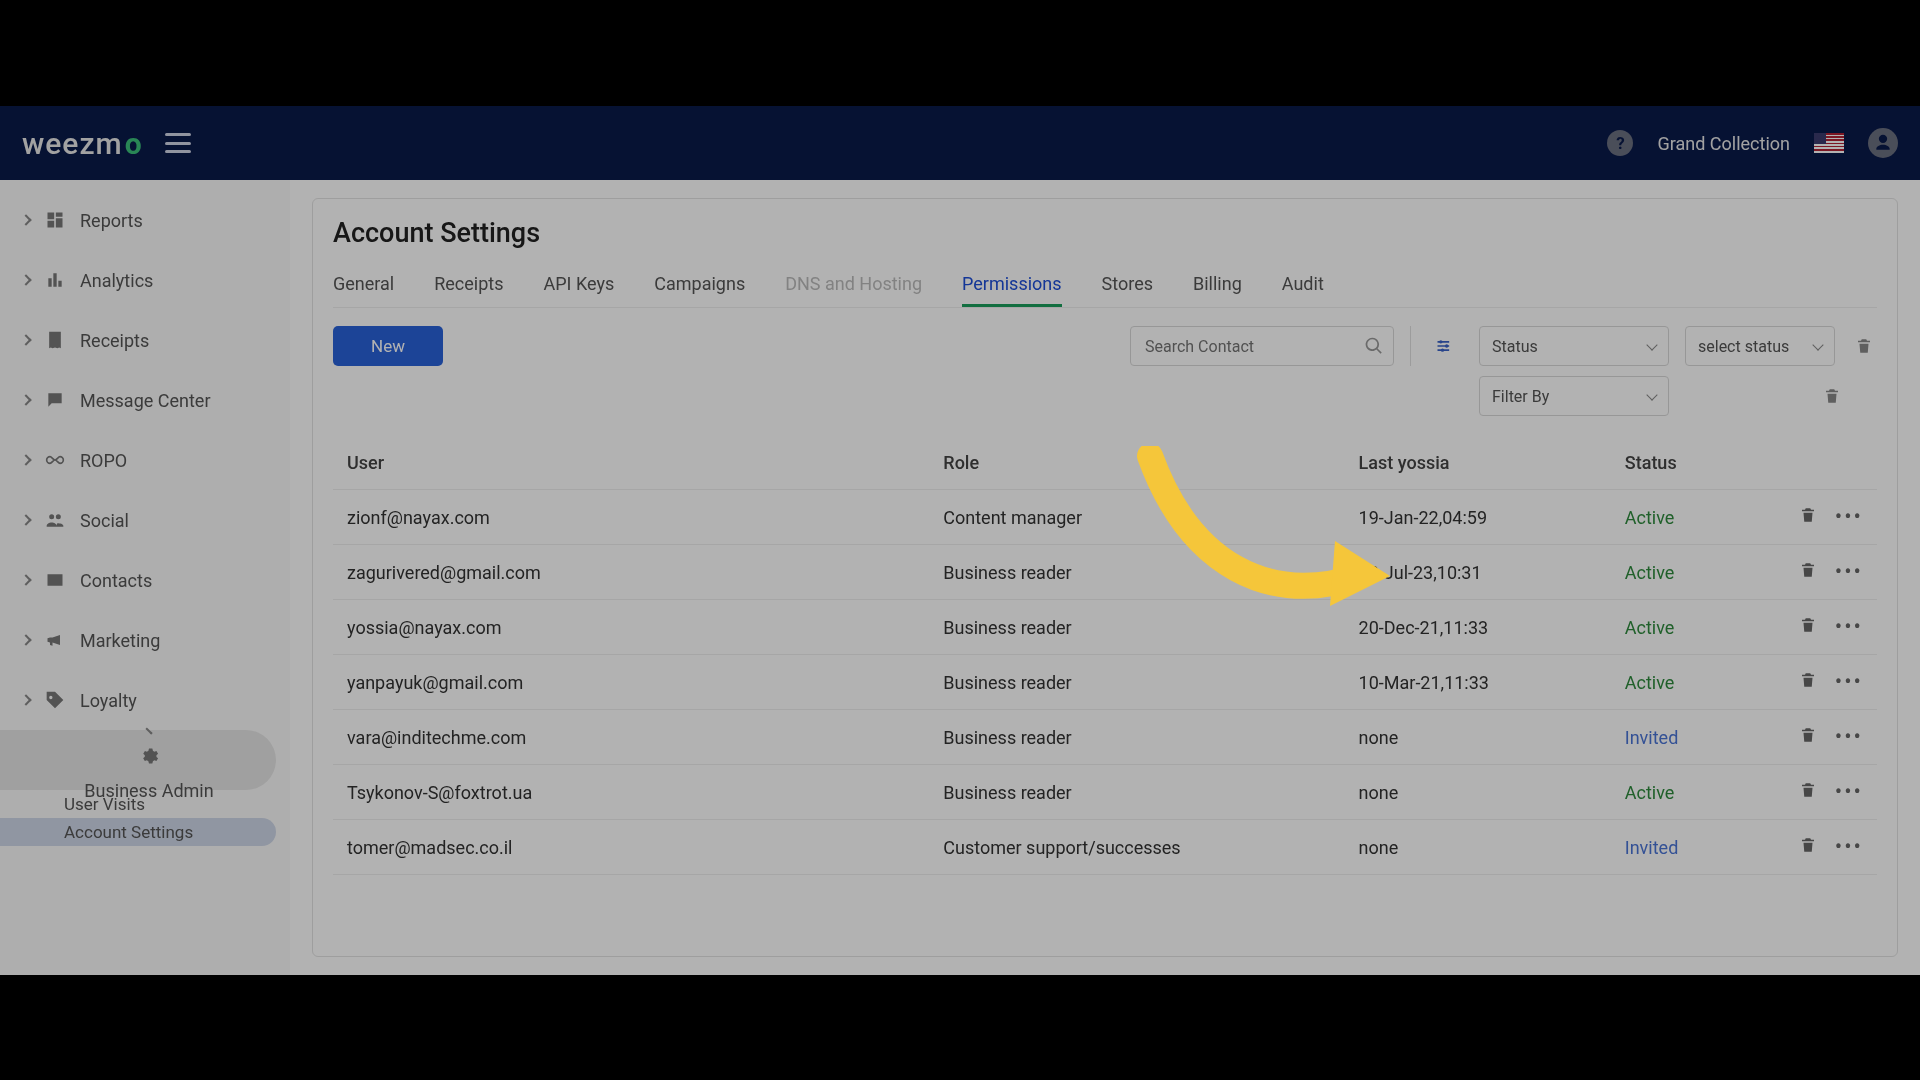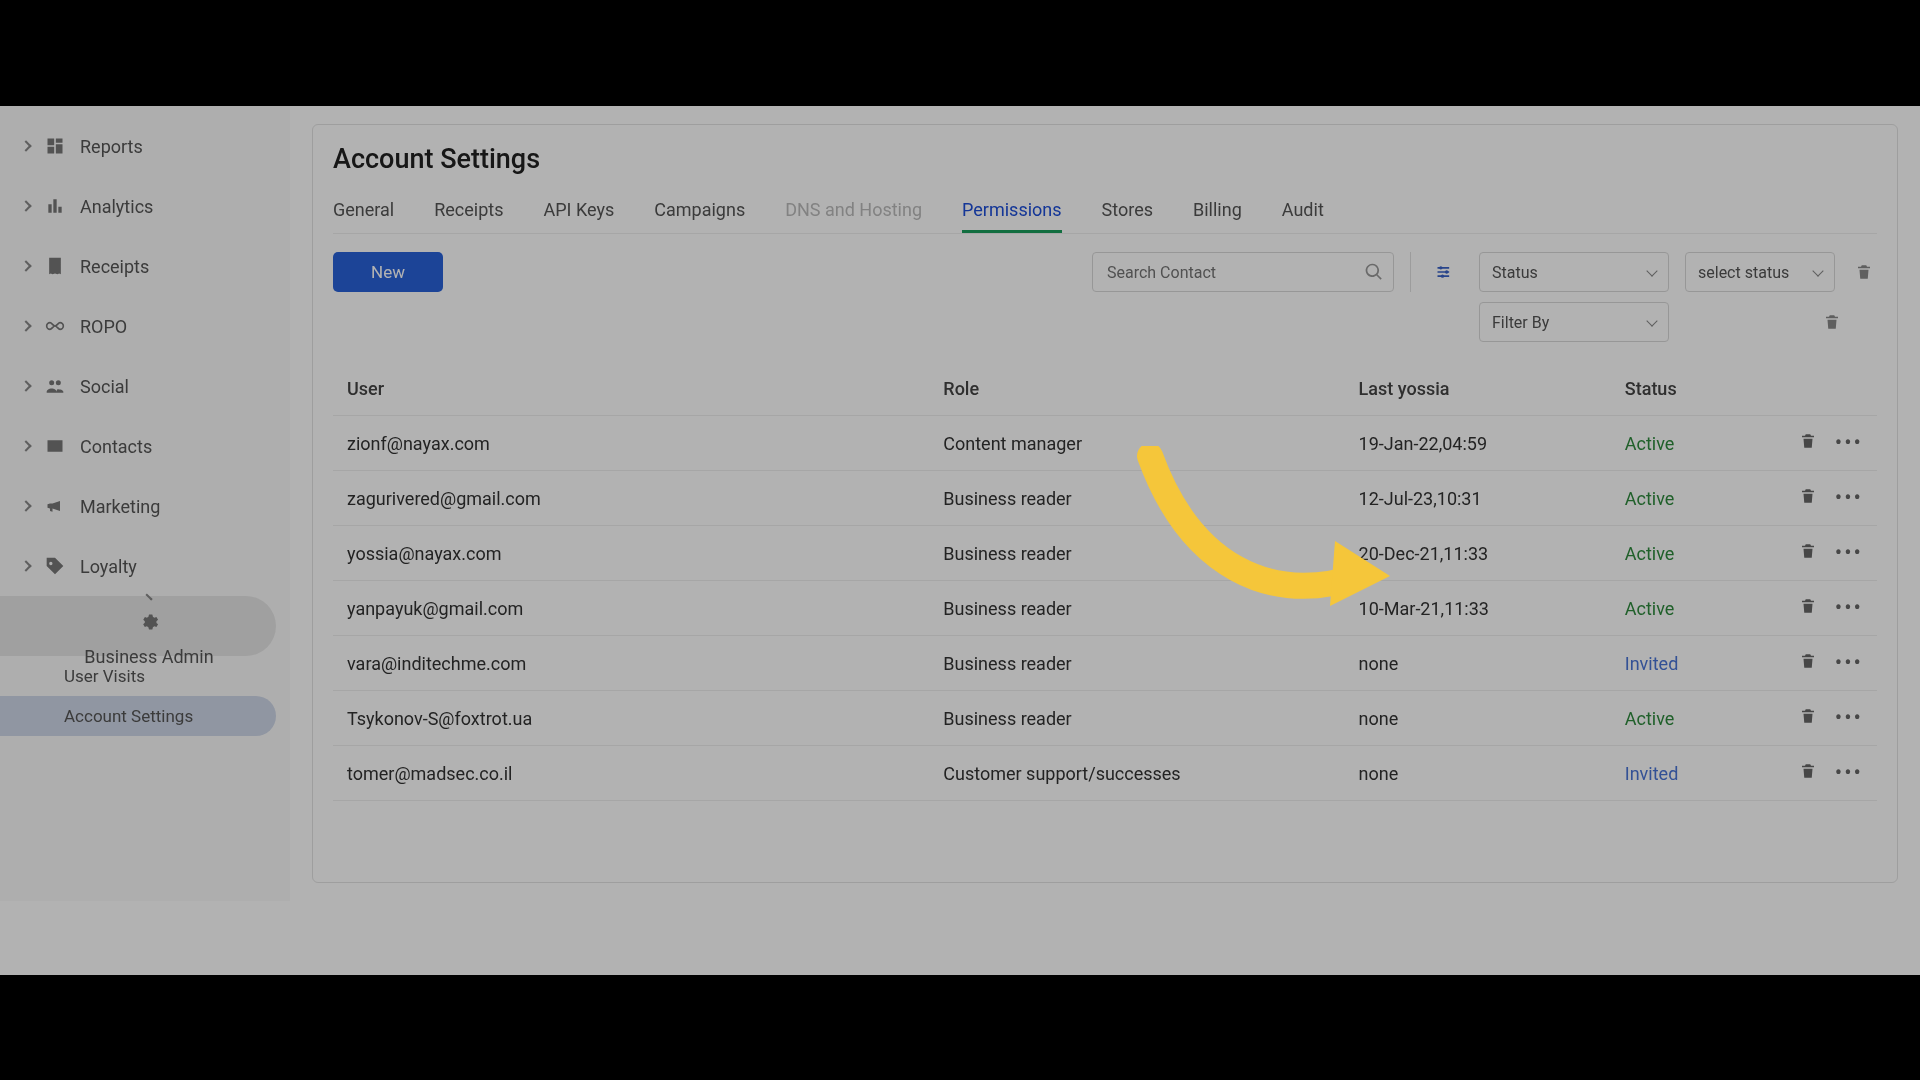--- a/index.html
+++ b/index.html
@@ -31,37 +31,37 @@
 
 .body { display:flex; height: calc(100% - 74px); }
 
 
 .sidebar { width: 290px; background:#fafafa; padding-top:10px; font-size:18px; color:#555; }
 .side-item { display:flex; align-items:center; height:60px; padding-left:22px; gap:14px; cursor:pointer; position:relative; }
 .side-item .caret { width:8px; height:8px; border-right:2px solid #888; border-bottom:2px solid #888; transform:rotate(-45deg); }
 .side-item.expanded .caret { transform:rotate(45deg); }
 .side-item .sicon { width:22px; height:22px; display:flex; align-items:center; justify-content:center; color:#777; }
 .side-item.active-parent { background:#e6e6e6; border-radius: 0 30px 30px 0; margin-right:14px;flex-direction:column; }
-.side-sub { padding-left:64px; height:40px; display:flex; align-items:center; color:#555; font-size:17px; cursor:pointer; }
+.side-sub { padding-left:64px; height:28px; display:flex; align-items:center; color:#555; font-size:17px; cursor:pointer; }
 .side-sub.active { background:#cfd7e8; border-radius:0 20px 20px 0; margin-right:14px; }
 
 
 .main { flex:1; padding:18px 22px; overflow:hidden; }
 .card { background:#fff; border:1px solid #e3e3e3; border-radius:6px; height:100%; padding: 18px 20px 0 20px; position:relative; }
 .page-title { font-size:27px; color:#222; font-weight:500; margin-bottom:14px; }
 
 .tabs { display:flex; gap:40px; border-bottom:1px solid #eee; padding-bottom:0; margin-bottom:18px; }
 .tab { font-size:18px; color:#555; padding:10px 0; cursor:pointer; border-bottom:3px solid transparent; }
 .tab.disabled { color:#bbb; }
 .tab.active { color:#1d4ed8; border-bottom-color:#1a9e5c; }
 
 .toolbar { display:flex; align-items:flex-start; gap:16px; margin-bottom:20px; }
 .new-btn { background:#2962d9; color:#fff; border:none; border-radius:5px; padding:10px 38px; font-size:17px; cursor:pointer; }
 .toolbar-spacer { flex:1; }
-.search-wrap { position:relative; width:302px; }
+.search-wrap { position:relative; width:264px; }
 .search-wrap input { width:100%; height:40px; border:1px solid #d9d9d9; border-radius:4px; padding:0 36px 0 14px; font-size:16px; color:#444; background:#fff; }
 .search-wrap .sicon-search { position:absolute; right:10px; top:10px; color:#999; }
 .vbar { width:1px; height:40px; background:#e0e0e0; }
 .filter-toggle { width:36px; height:40px; display:flex; align-items:center; justify-content:center; color:#3a62c7; }
 .select-like { height:40px; border:1px solid #d9d9d9; border-radius:4px; background:#fff; display:flex; align-items:center; justify-content:space-between; padding:0 12px; font-size:16px; color:#555; cursor:pointer; }
 .select-like.w1 { width:190px; }
 .select-like.w2 { width:150px; }
 .select-like .chev { width:8px; height:8px; border-right:1.5px solid #888; border-bottom:1.5px solid #888; transform:rotate(45deg); margin-top:-3px; }
 .trash-btn { width:26px; height:40px; display:flex; align-items:center; justify-content:center; color:#888; cursor:pointer; }
 
@@ -90,20 +90,42 @@
 svg.trash-svg { width:18px; height:18px; }
 svg.mini-icon { width:20px; height:20px; fill:currentColor; }
 </style>
 </head>
 <body>
 
 <div class="letterbox-top"></div>
 
 <div class="app">
 
+  <div class="header">
+    <div class="logo">
+      <span>weezm</span>
+        <span class="accent">o</span>
+    </div>
+    <div class="hamburger">
+        <span></span>
+        <span></span>
+        <span></span>
+      </div>
+    <div class="header-spacer"></div>
+    <div class="header-right">
+      <div class="help-icon">?</div>
+      <div class="username">Grand Collection</div>
+      <div class="flag"></div>
+      <div class="avatar-icon">
+        <svg viewBox="0 0 24 24">
+            <path d="M12 12a5 5 0 1 0-5-5 5 5 0 0 0 5 5zm0 2c-4 0-8 2-8 5v1h16v-1c0-3-4-5-8-5z"></path>
+          </svg>
+      </div>
+    </div>
+  </div>
 
   <div class="body">
 
     <div class="sidebar" id="sidebar">
         <div class="side-item">
           <span class="caret"></span>
           <span class="sicon">
             <svg class="mini-icon" viewBox="0 0 24 24">
               <path d="M3 3h8v8H3zM13 3h8v5h-8zM13 10h8v11h-8zM3 13h8v8H3z"></path>
             </svg>
@@ -120,20 +142,29 @@
           <span>Analytics</span>
         </div>
         <div class="side-item">
           <span class="caret"></span>
           <span class="sicon">
             <svg class="mini-icon" viewBox="0 0 24 24">
               <path d="M5 2h14v20l-2-1-2 1-3-1-3 1-2-1-2 1zM8 7h8v2H8zm0 4h8v2H8z"></path>
             </svg>
           </span>
           <span>Receipts</span>
+        </div>
+        <div class="side-item">
+          <span class="caret"></span>
+          <span class="sicon">
+            <svg class="mini-icon" viewBox="0 0 24 24">
+              <path d="M4 4h16v12H8l-4 4z"></path>
+            </svg>
+          </span>
+          <span>Message Center</span>
         </div>
         <div class="side-item">
           <span class="caret"></span>
           <span class="sicon">
             <svg class="mini-icon" viewBox="0 0 24 24">
               <path d="M6 8c-2 0-4 2-4 4s2 4 4 4 4-4 6-4 4 4 6 4 4-2 4-4-2-4-4-4-4 4-6 4-4-4-6-4z" fill="none" stroke="currentColor" stroke-width="2"></path>
             </svg>
           </span>
           <span>ROPO</span>
         </div>

